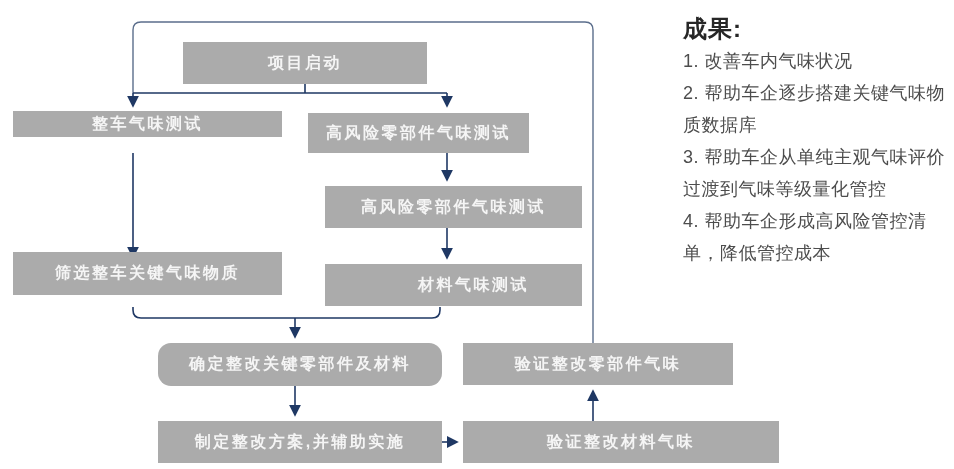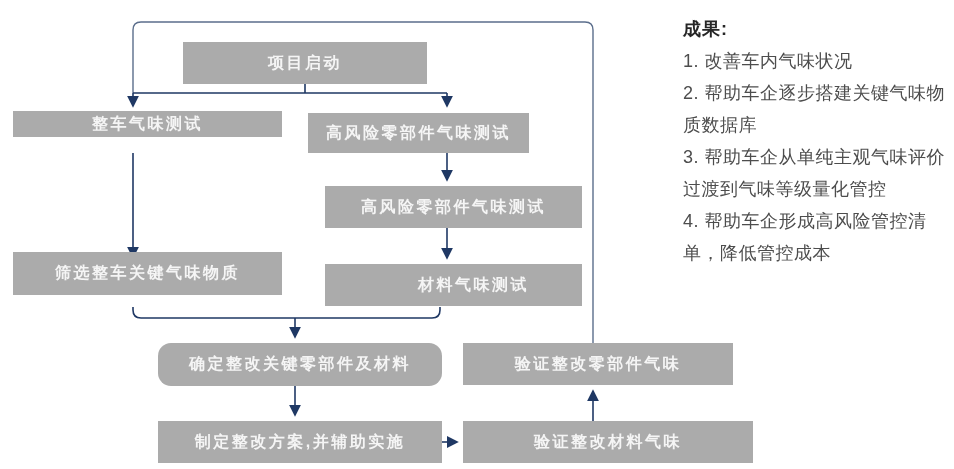--- a/index.html
+++ b/index.html
@@ -46,21 +46,21 @@
     position:absolute;
     left:683px;
     top:13px;
     width:266px;
     font-size:18px;
     line-height:32px;
     color:var(--panel-text);
   }
   .panel-title{
     font-weight:bold;
-    font-size:18px;
+    font-size:24px;
     color:var(--panel-title);
     letter-spacing:1px;
   }
   .panel-item{
     margin:0;
     letter-spacing:0.5px;
   }
 </style>
 </head>
 <body>
@@ -98,21 +98,21 @@
   <div class="node" style="left:13px;top:252px;width:269px;height:43px;">筛选整车关键气味物质</div>
 
   <div class="node" style="left:325px;top:264px;width:257px;height:42px;padding-left:40px;">材料气味测试</div>
 
   <div class="node" style="left:158px;top:343px;width:284px;height:43px;border-radius:13px;">确定整改关键零部件及材料</div>
 
   <div class="node" style="left:463px;top:343px;width:270px;height:42px;">验证整改零部件气味</div>
 
   <div class="node" style="left:158px;top:421px;width:284px;height:42px;">制定整改方案,并辅助实施</div>
 
-  <div class="node" style="left:463px;top:421px;width:290px;height:42px;">验证整改材料气味</div>
+  <div class="node" style="left:463px;top:421px;width:316px;height:42px;">验证整改材料气味</div>
 
   <div class="panel">
     <div class="panel-title">成果:</div>
     <p class="panel-item">1. 改善车内气味状况</p>
     <p class="panel-item">2. 帮助车企逐步搭建关键气味物质数据库</p>
     <p class="panel-item">3. 帮助车企从单纯主观气味评价过渡到气味等级量化管控</p>
     <p class="panel-item">4. 帮助车企形成高风险管控清单，降低管控成本</p>
   </div>
 
 </div>

